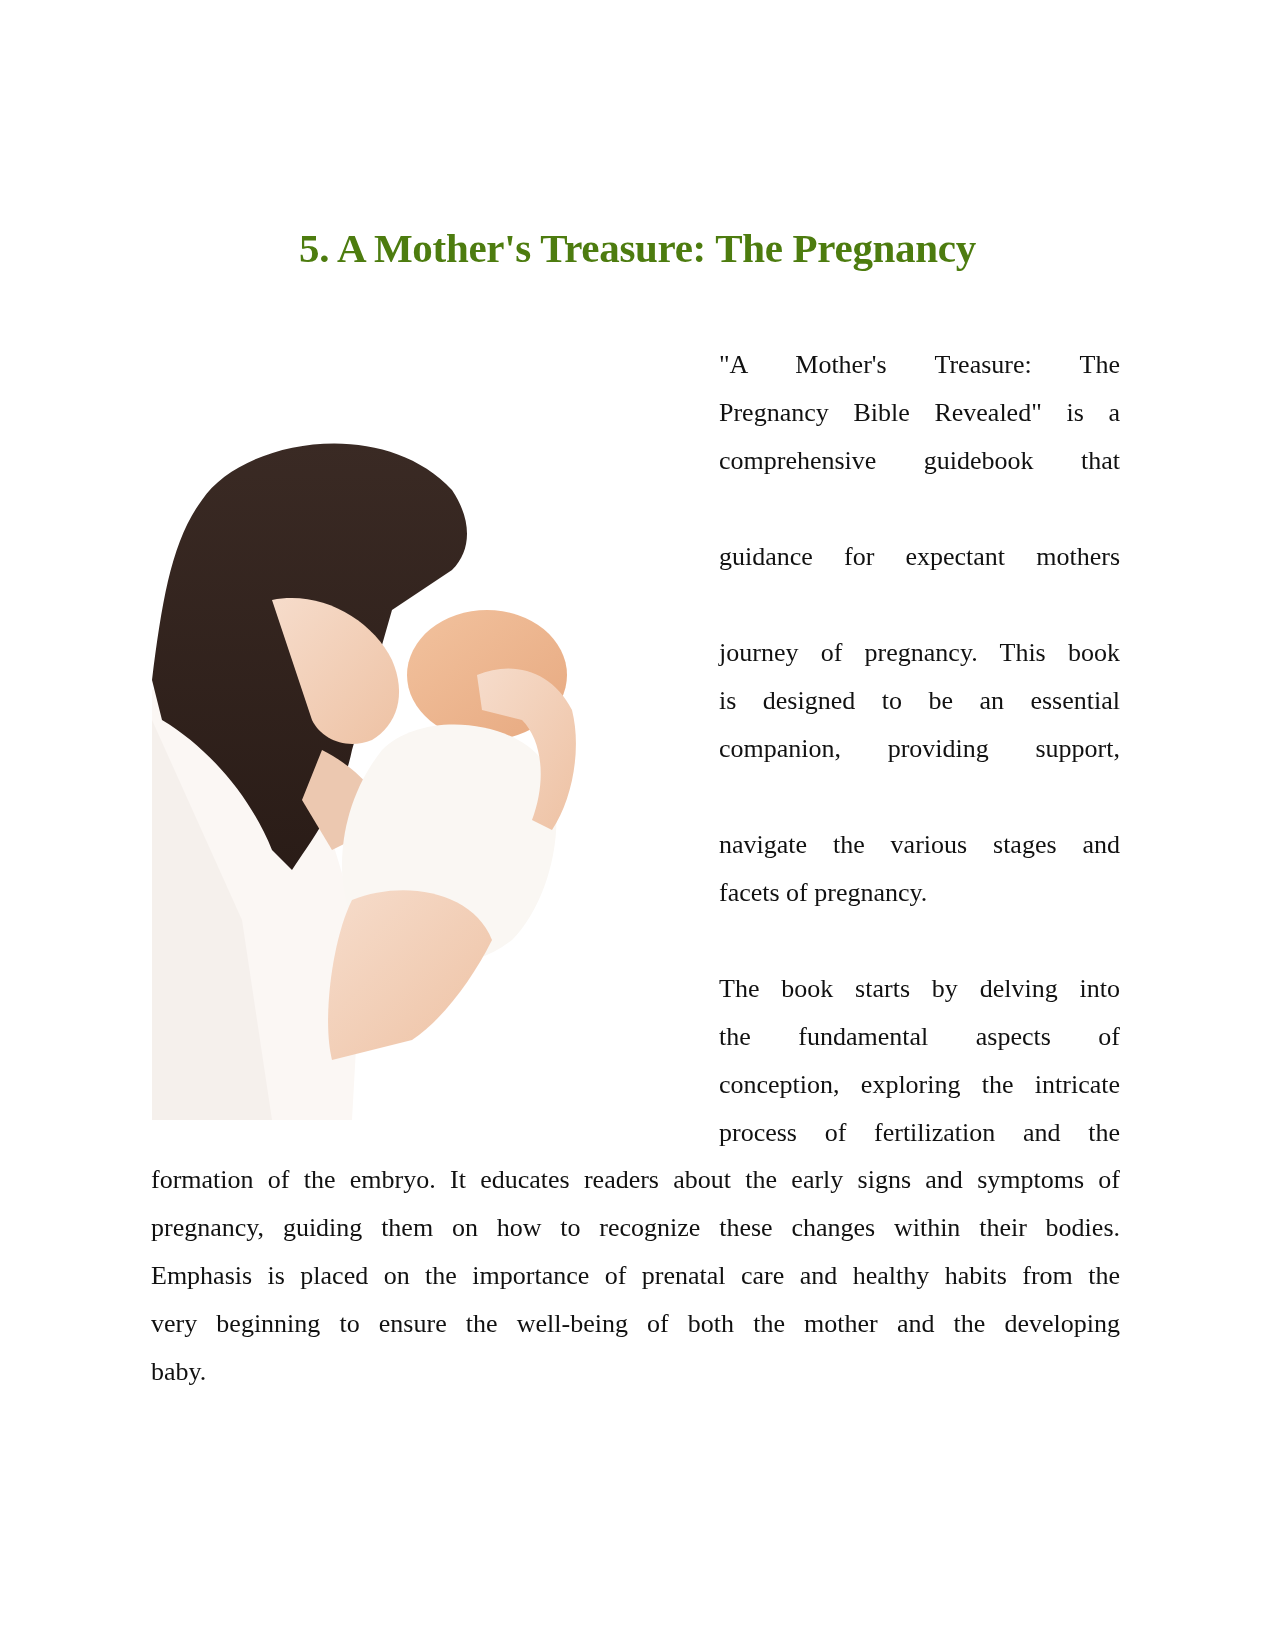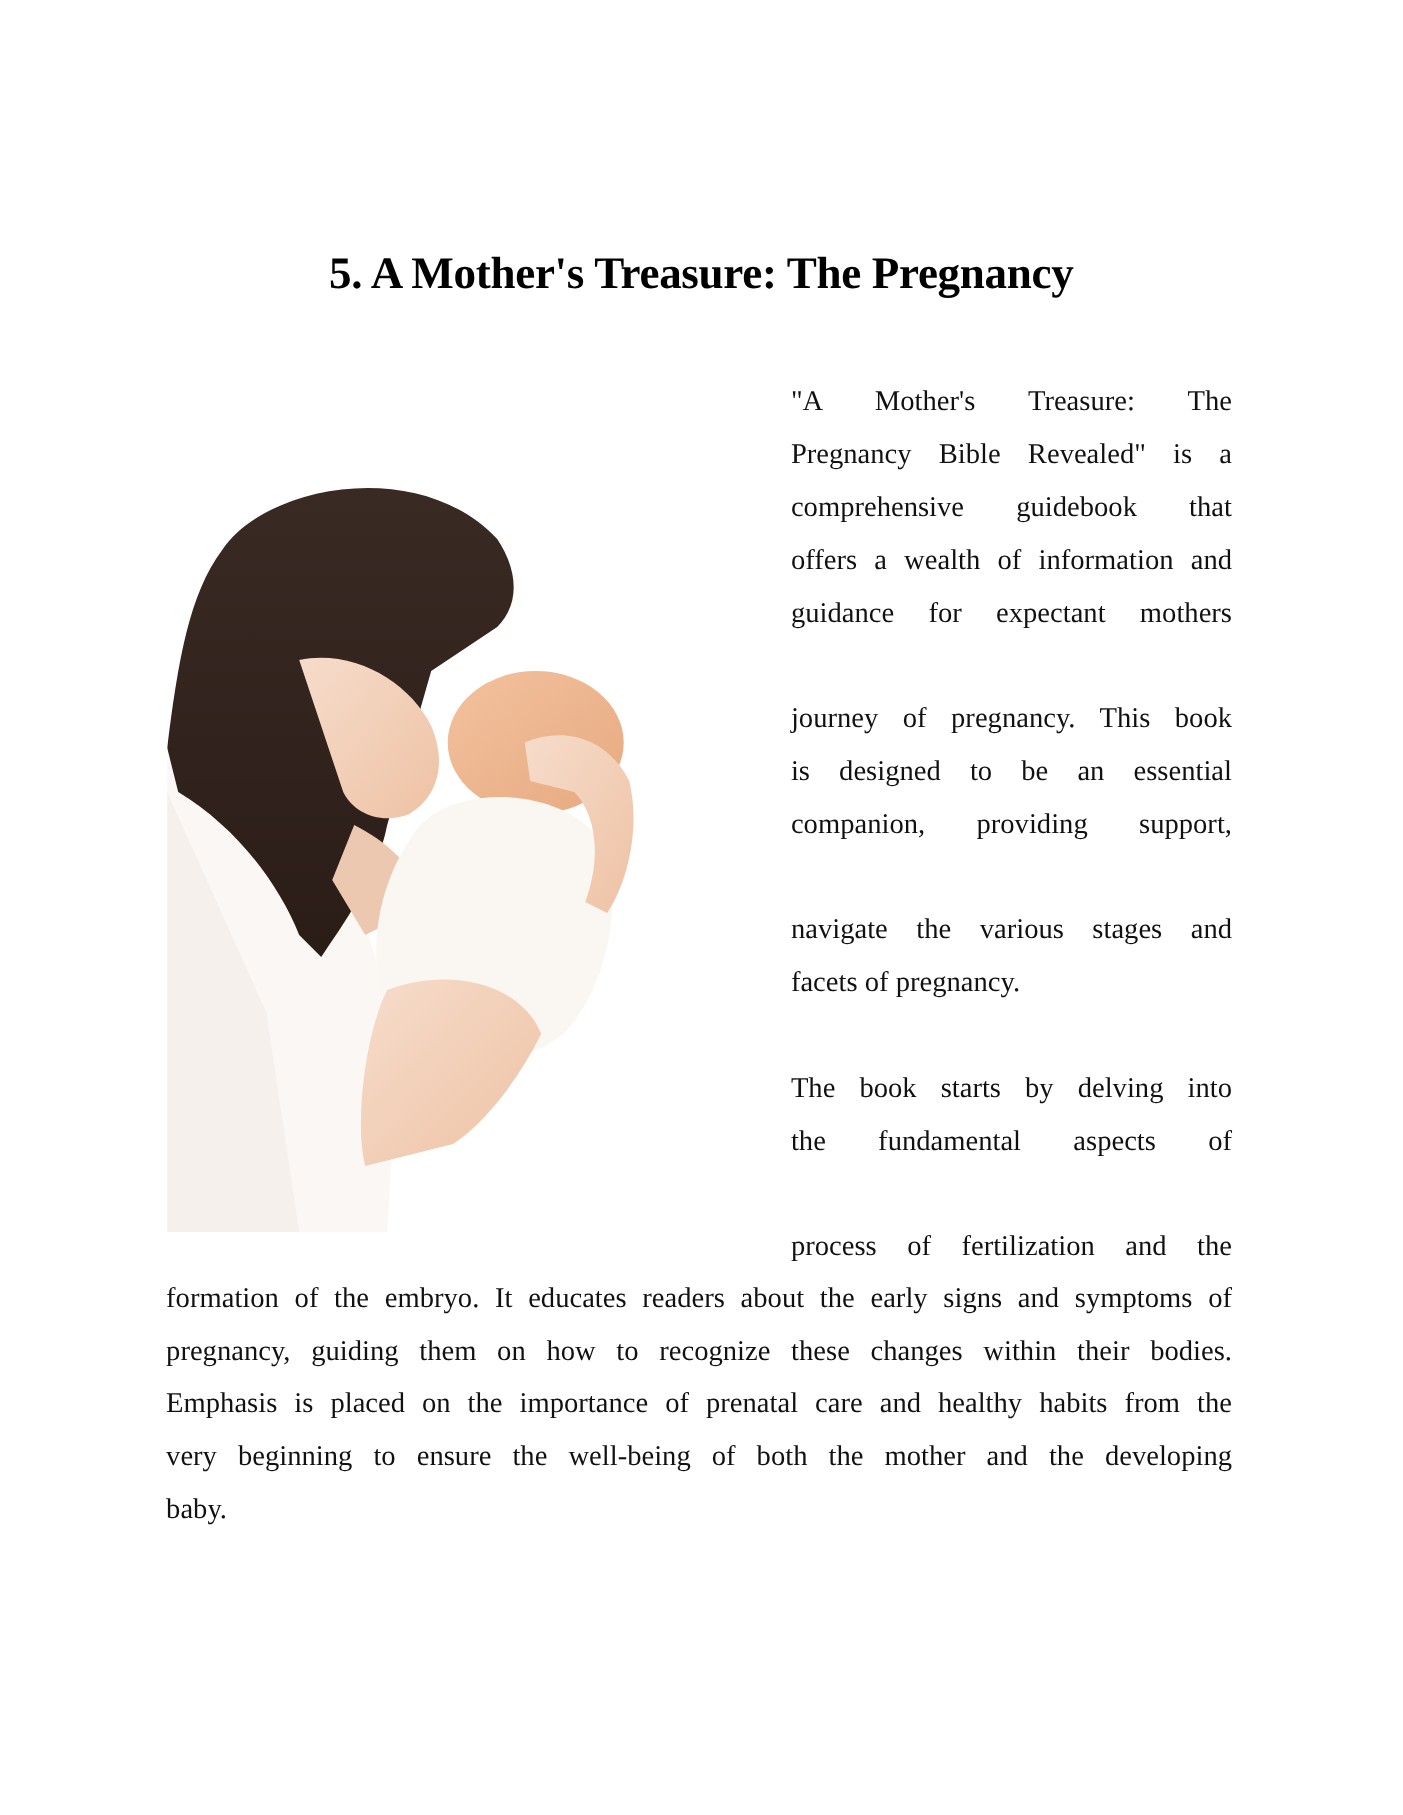--- a/index.html
+++ b/index.html
@@ -1,21 +1,21 @@
 <!DOCTYPE html>
 <html><head>
   <meta charset="utf-8">
   <style>
     html, body { margin: 0; padding: 0; background: #ffffff; }
     body { width: 1275px; height: 1650px; position: relative; overflow: hidden; }
     .page { position: absolute; left: 0; top: 0; width: 1275px; height: 1650px; background: #fff; }
     .title {
       position: absolute; left: 0; width: 1275px; text-align: center;
       font-family: "Liberation Serif", serif; font-weight: bold; font-size: 41px;
-      color: #000000; letter-spacing: -0.3px; line-height: 1;
+      color: #4d7c0f; letter-spacing: -0.3px; line-height: 1;
     }
     .title.l1 { top: 228px; }
     .title.l2 { top: 297px; }
     .photo {
       position: absolute; left: 152px; top: 420px; width: 460px; height: 755px;
     }
     .line {
       position: absolute; font-family: "Liberation Serif", serif; font-size: 26px;
       color: #111; line-height: 1; white-space: nowrap;
     }
@@ -54,30 +54,30 @@
       <ellipse cx="335" cy="255" rx="80" ry="65" fill="url(#baby)"></ellipse>
       <path d="M230 330 C 270 290, 360 300, 390 340 C 420 390, 400 480, 360 520 C 310 560, 230 550, 200 500 C 180 450, 190 380, 230 330 Z" fill="#faf7f3"></path>
       <path d="M325 255 C 360 240, 400 250, 420 290 C 430 330, 420 380, 400 410 L 380 400 C 395 360, 390 320, 370 300 L 330 290 Z" fill="url(#skin)"></path>
       <path d="M200 480 C 250 460, 320 470, 340 520 C 320 560, 290 600, 260 620 L 180 640 C 170 600, 180 520, 200 480 Z" fill="url(#skin)"></path>
     </svg>
   </div>
 
   <div class="line just right-col" style="top:352px">"A Mother's Treasure: The</div>
   <div class="line just right-col" style="top:400px">Pregnancy Bible Revealed" is a</div>
   <div class="line just right-col" style="top:448px">comprehensive guidebook that</div>
-  <div class="line just right-col" style="top:496px">offers a wealth of information and</div>
   <div class="line just right-col" style="top:544px">guidance for expectant mothers</div>
   <div class="line just right-col" style="top:640px">journey of pregnancy. This book</div>
   <div class="line just right-col" style="top:688px">is designed to be an essential</div>
   <div class="line just right-col" style="top:736px">companion, providing support,</div>
   <div class="line just right-col" style="top:832px">navigate the various stages and</div>
   <div class="line right-col" style="top:880px">facets of pregnancy.</div>
 
   <div class="line just right-col" style="top:976px">The book starts by delving into</div>
   <div class="line just right-col" style="top:1024px">the fundamental aspects of</div>
+  <div class="line just right-col" style="top:1072px">conception, exploring the intricate</div>
   <div class="line just right-col" style="top:1120px">process of fertilization and the</div>
 
   <div class="line just full" style="top:1167px">formation of the embryo. It educates readers about the early signs and symptoms of</div>
   <div class="line just full" style="top:1215px">pregnancy, guiding them on how to recognize these changes within their bodies.</div>
   <div class="line just full" style="top:1311px">very beginning to ensure the well-being of both the mother and the developing</div>
   <div class="line just full" style="top:1263px">Emphasis is placed on the importance of prenatal care and healthy habits from the</div>
   <div class="line full" style="top:1359px">baby.</div>
 
 </div>
 

